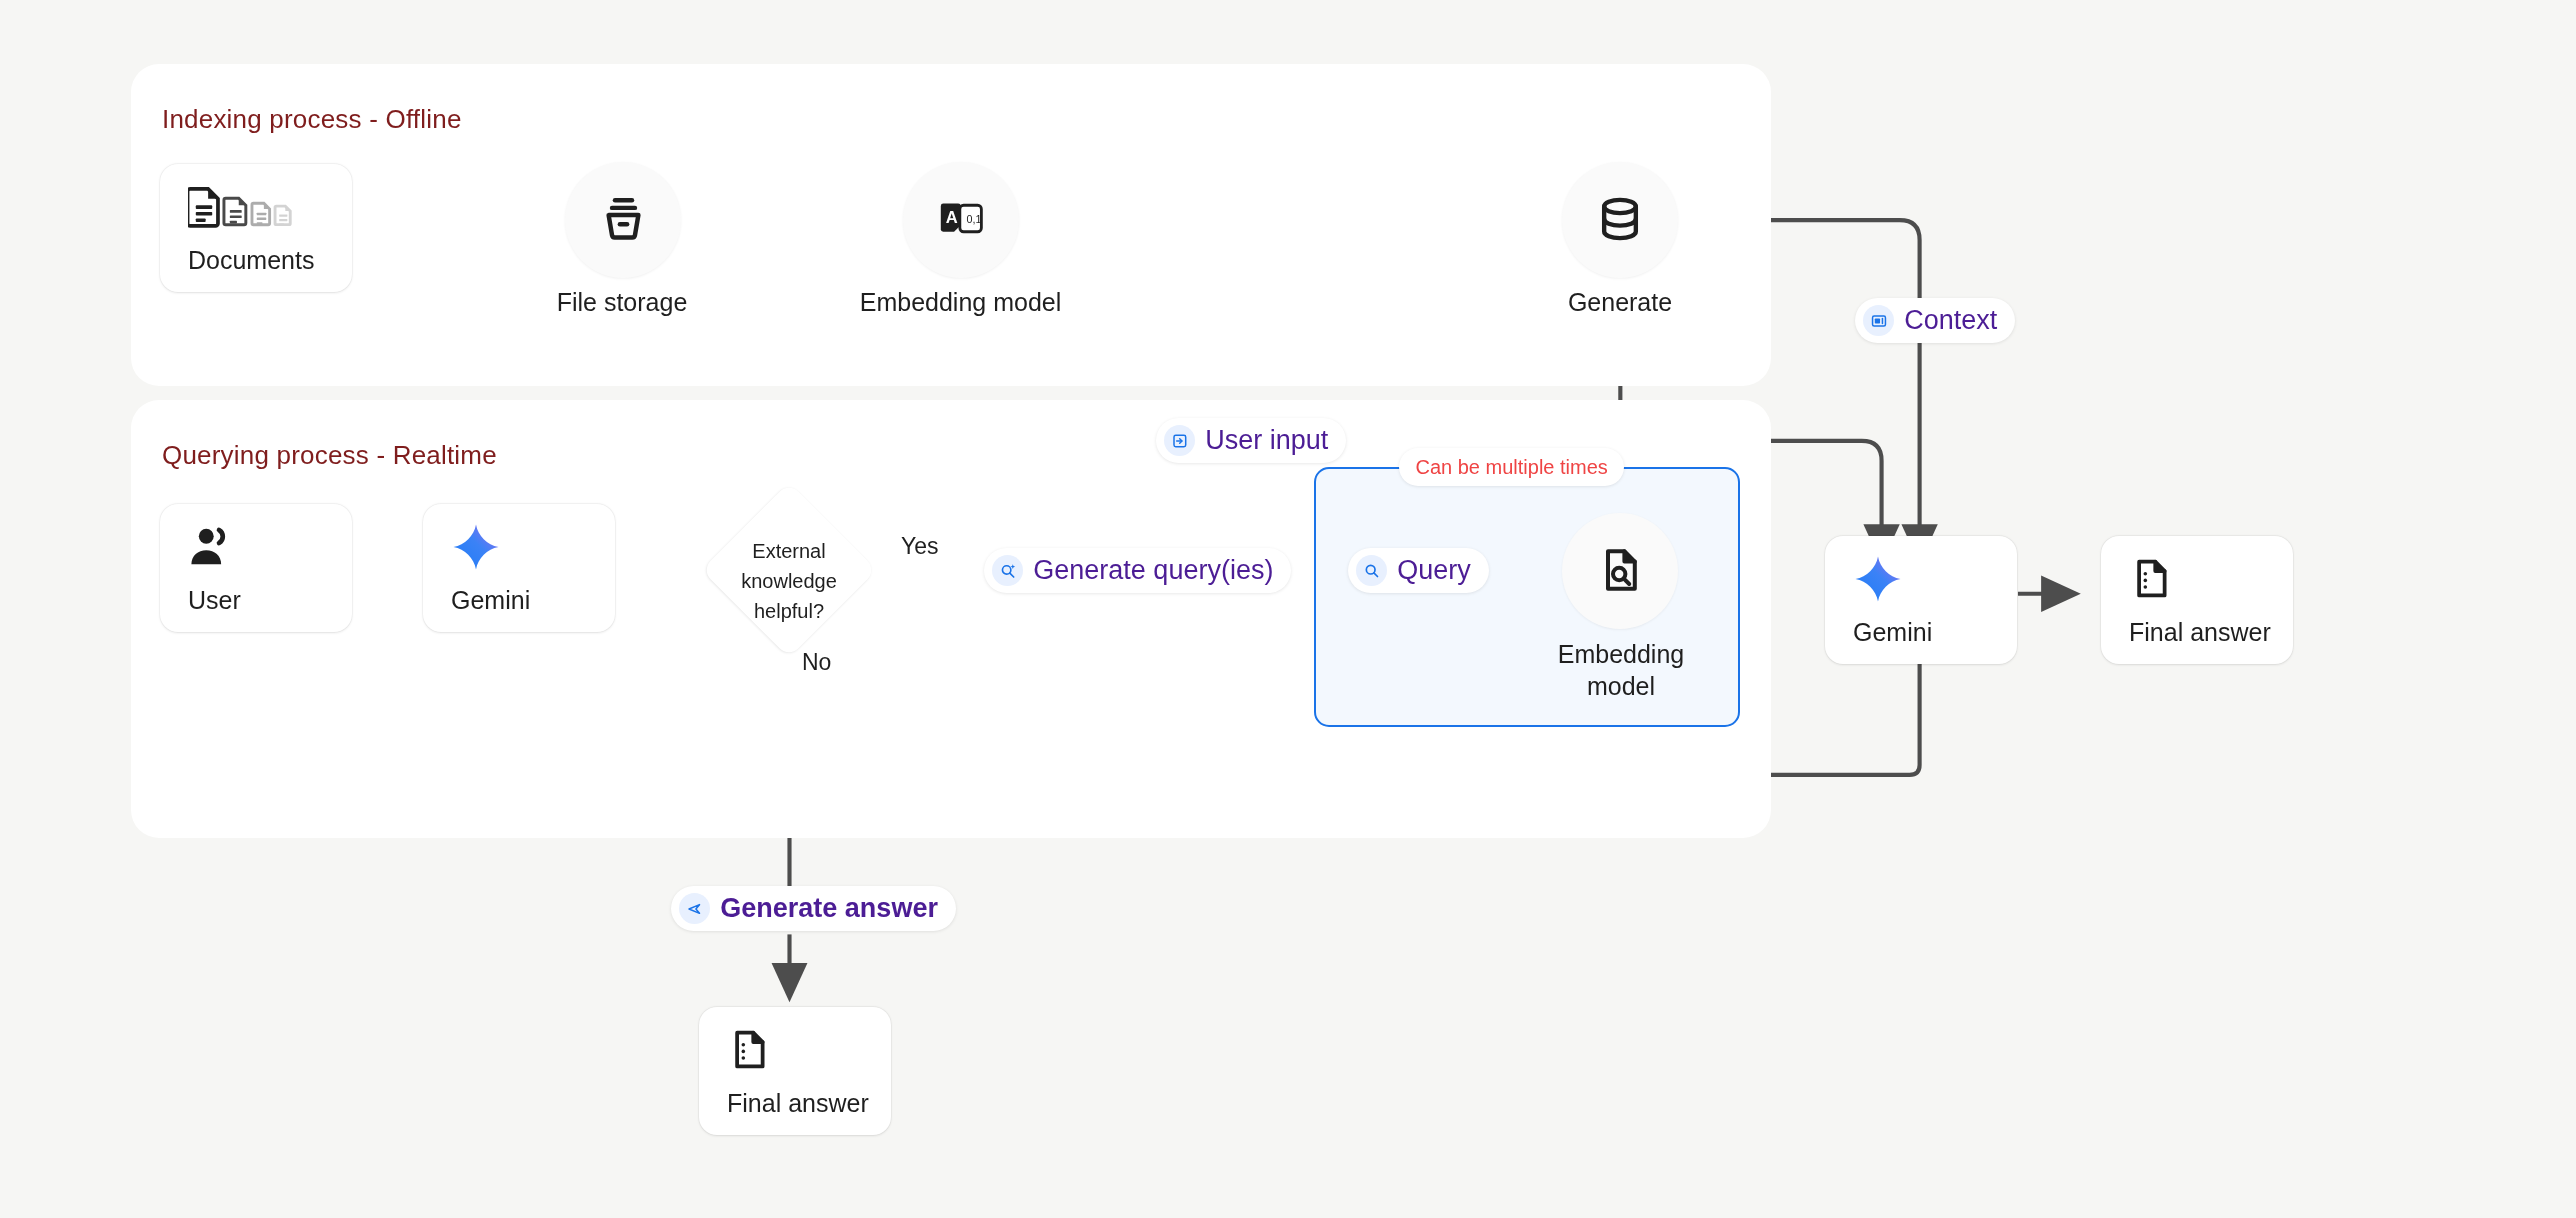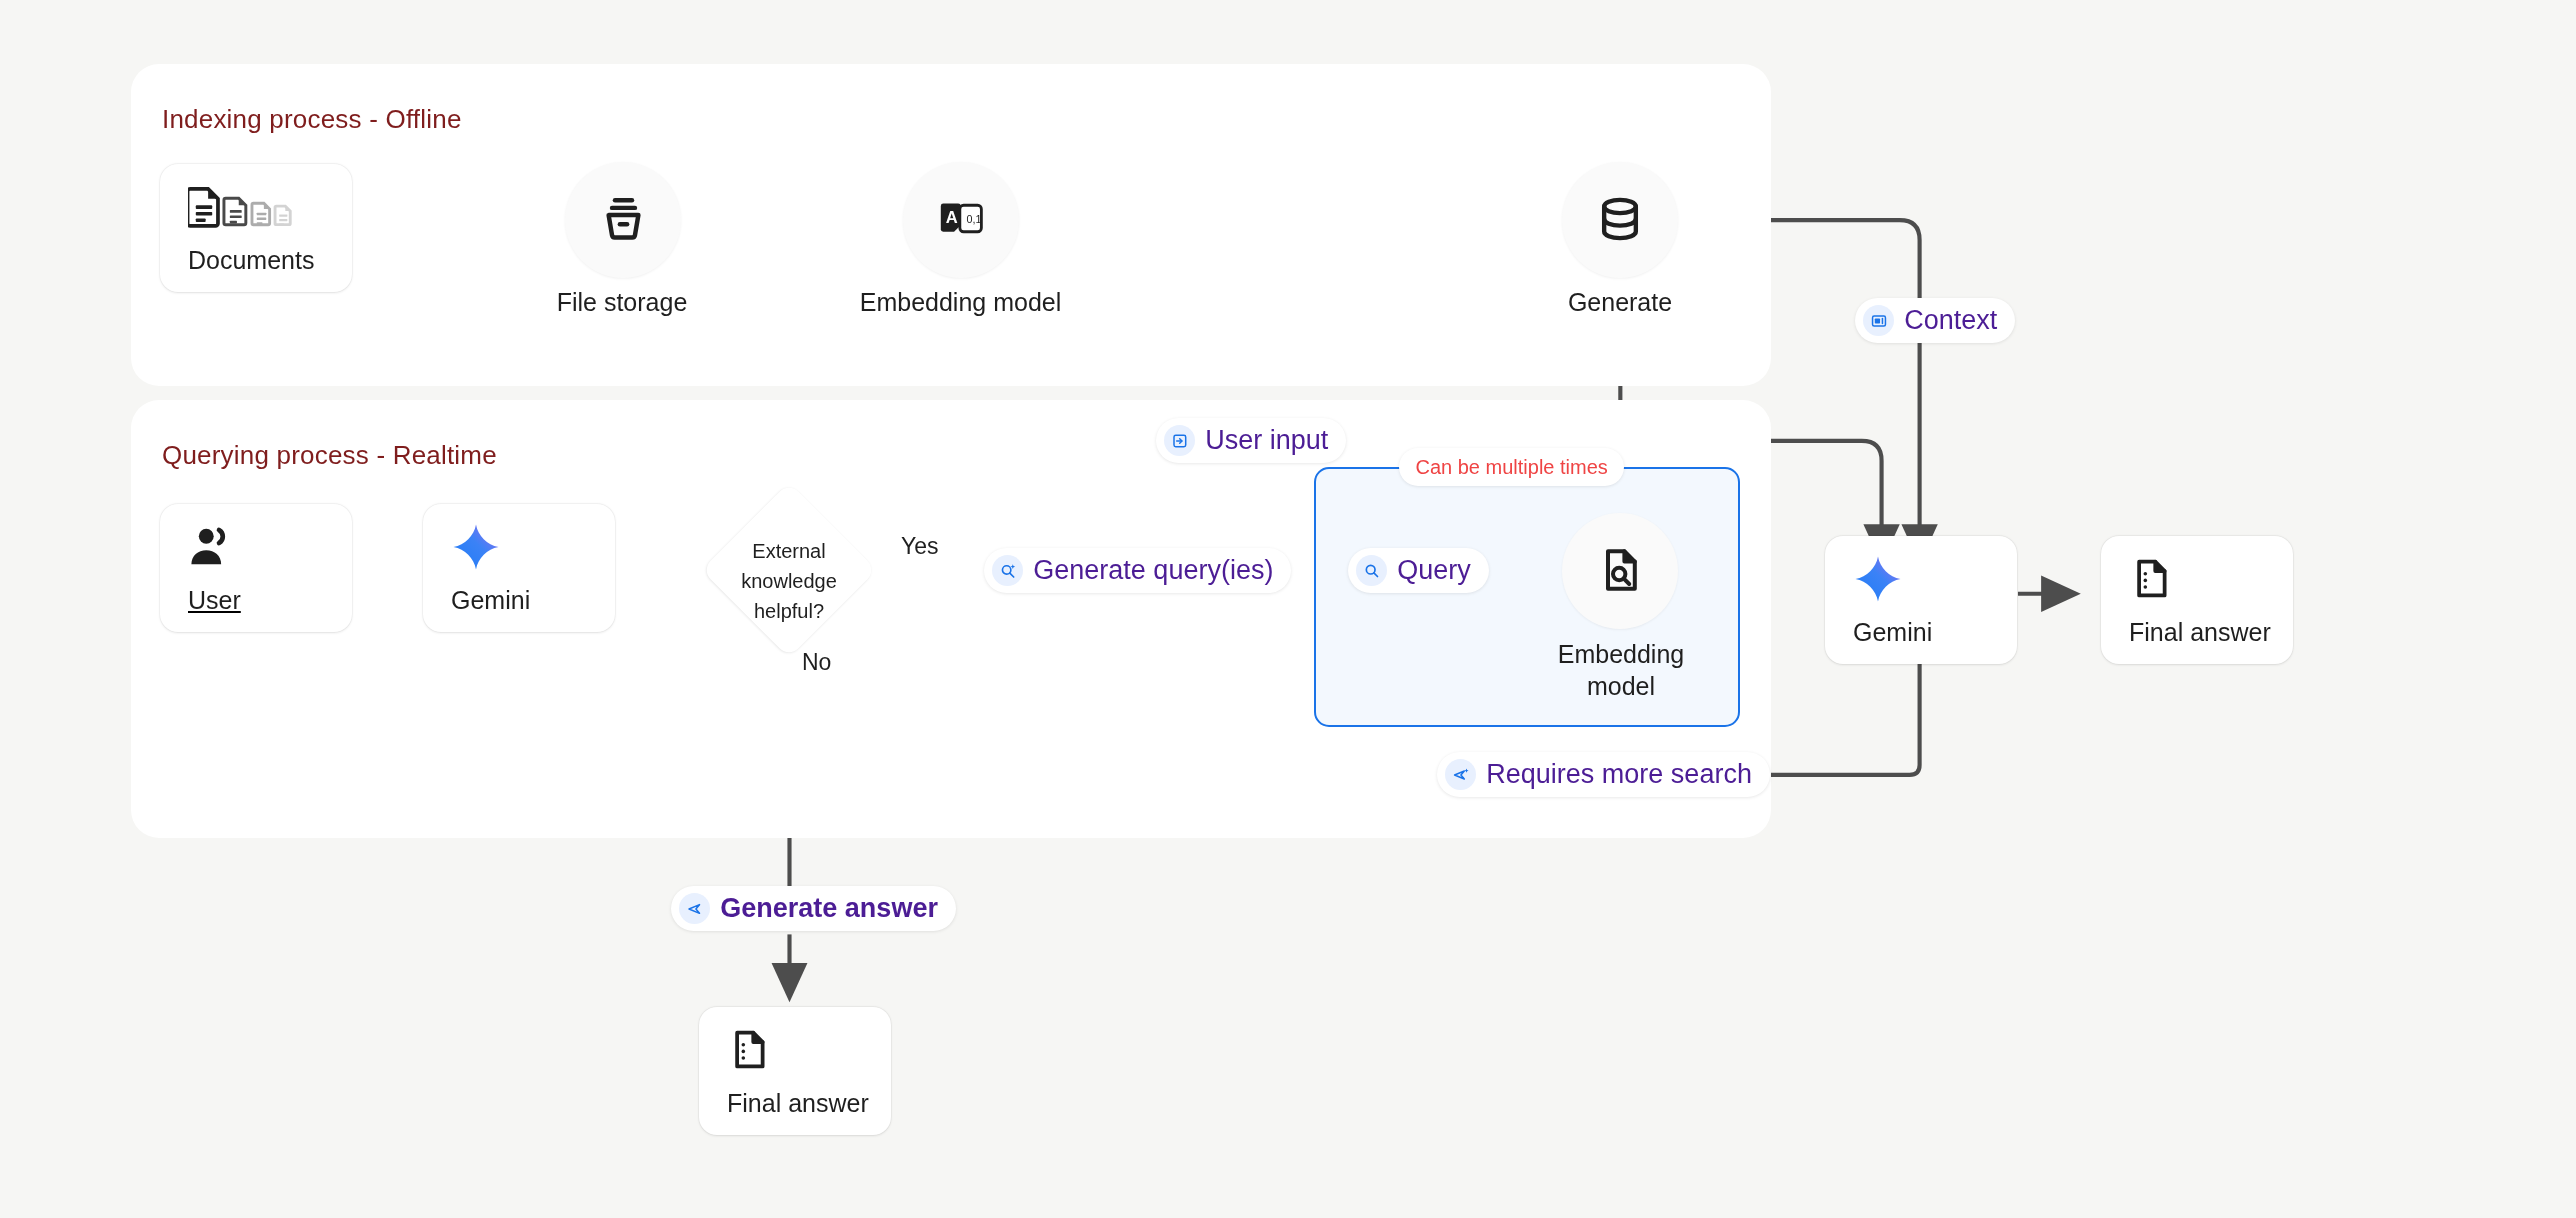--- a/index.html
+++ b/index.html
@@ -246,21 +246,21 @@
         <path d="M4.4,6 v12 c0,1.8 3.4,3.2 7.6,3.2 s7.6,-1.4 7.6,-3.2 v-12"></path>
         <path d="M4.4,12 c0,1.8 3.4,3.2 7.6,3.2 s7.6,-1.4 7.6,-3.2"></path>
       </svg>
     </span>
   </div>
   <div class="circ-lbl" style="left:1539px; top:288px; width:162px;">Generate</div>
 
   <div class="panel" style="left:131px; top:400px; width:1640px; height:438px;"></div>
   <div class="panel-title" style="left:162px; top:440px;">Querying process - Realtime</div>
 
-  <div class="card" style="left:160px; top:504px; width:192px; height:128px;text-decoration:underline;">
+  <div class="card" style="left:160px; top:504px; width:192px; height:128px;">
     <div class="ico">
       <svg width="51" height="43" viewBox="0 0 24 20" fill="#1f1f1f">
         <circle cx="8.6" cy="5.2" r="3.5"></circle>
         <path d="M1.6,18.4 c0,-4 3.1,-6.6 7,-6.6 s7,2.6 7,6.6 z"></path>
         <path d="M14.6,2.2 a3.6,3.6 0 0 1 0,6.2" fill="none" stroke="#1f1f1f" stroke-width="2.2" stroke-linecap="round"></path>
       </svg>
     </div>
     <div class="lbl">User</div>
   </div>
 
@@ -324,29 +324,20 @@
         <circle cx="11.6" cy="14" r="3.1"></circle>
         <line x1="13.9" y1="16.3" x2="16.6" y2="19"></line>
       </svg>
     </span>
   </div>
   <div class="circ-lbl two" style="left:1534px; top:638px; width:174px;">
     <div>Embedding</div>
     <div>model</div>
   </div>
 
-  <div class="chip" style="left:1437px; top:752px;">
-    <span class="cico">
-      <svg width="18" height="18" viewBox="0 0 24 24">
-        <path d="M3.4,12 l13,-5.4 l-4.5,5.4 l4.5,5.4 z" fill="none" stroke="#1a73e8" stroke-width="2" stroke-linejoin="round"></path>
-        <path d="M19.3,3.4 l.8,2 l2,.8 l-2,.8 l-.8,2 l-.8,-2 l-2,-.8 l2,-.8 z" fill="#1a73e8"></path>
-      </svg>
-    </span>
-    <span class="ctxt">Requires more search</span>
-  </div>
 
   <div class="chip" style="left:1156px; top:418px;">
     <span class="cico">
       <svg width="18" height="18" viewBox="0 0 24 24" fill="none" stroke="#1a73e8" stroke-width="2" stroke-linecap="round" stroke-linejoin="round">
         <rect x="4" y="4.4" width="15.6" height="15.2" rx="2.3"></rect>
         <line x1="7.6" y1="12" x2="14.4" y2="12"></line>
         <path d="M11.6,9 l3,3 l-3,3"></path>
       </svg>
     </span>
     <span class="ctxt">User input</span>

